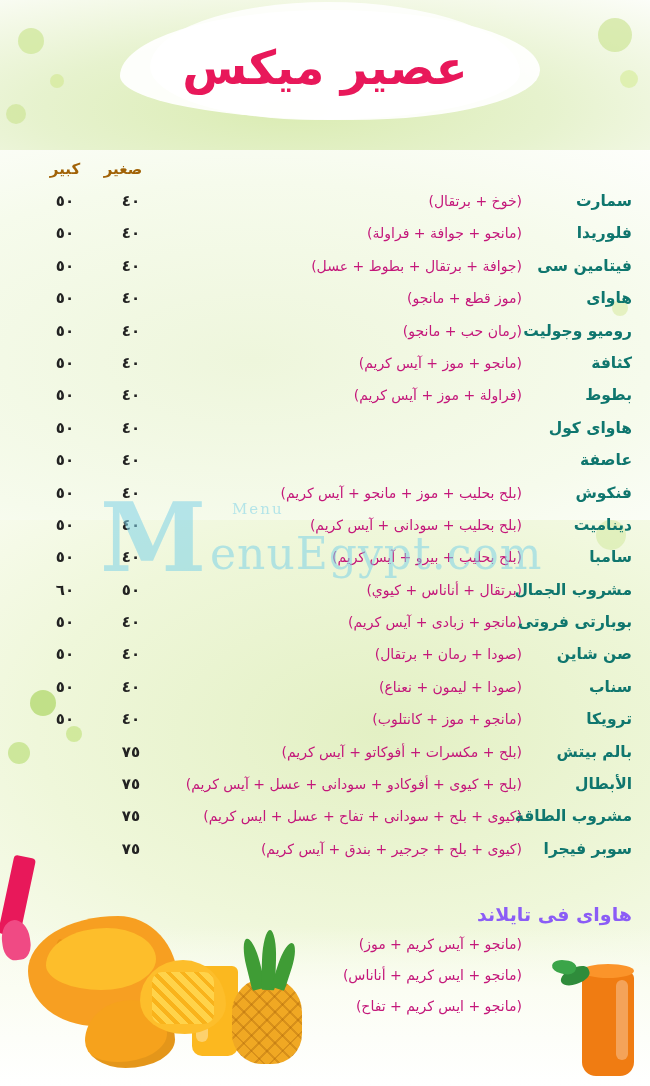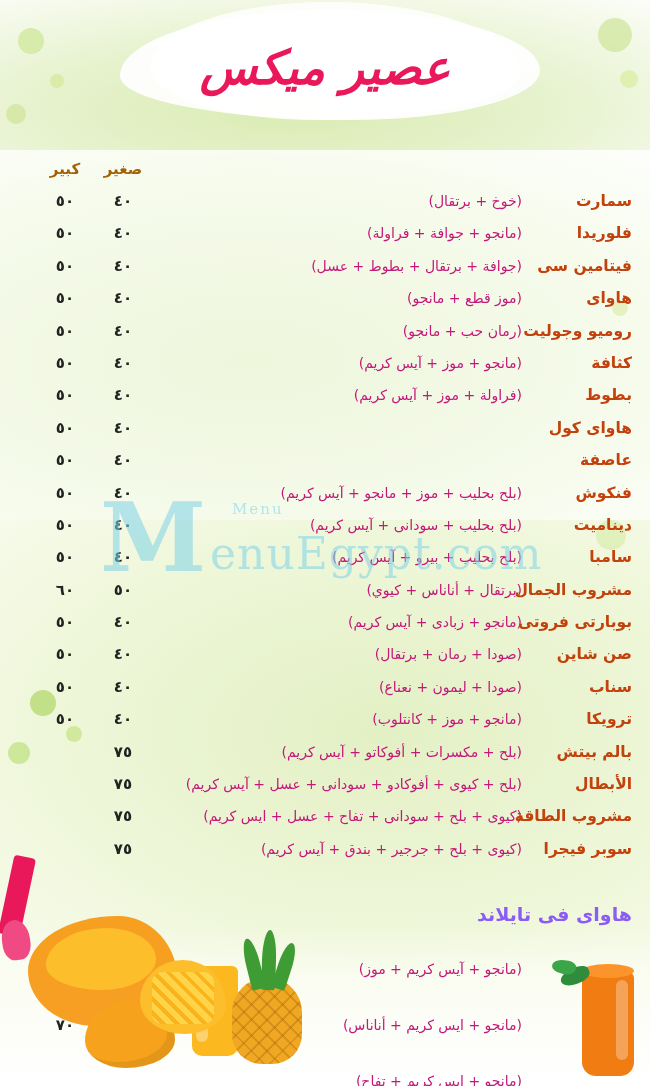--- a/index.html
+++ b/index.html
@@ -34,21 +34,20 @@
     background:#ffffff;border-radius:50% 50% 45% 55% / 60% 55% 45% 40%;opacity:.92;}
   .splash-top2{position:absolute;left:150px;top:2px;width:370px;height:118px;
     background:#ffffff;border-radius:48% 52% 55% 45% / 55% 60% 40% 45%;opacity:.85;}
 
   
   .title{
     position:absolute;top:40px;left:0;right:0;text-align:center;
     font-size:47px;font-weight:bold;color:#e8185a;letter-spacing:1px;
     text-shadow:0 2px 0 rgba(255,255,255,.8);
     font-family:"DejaVu Sans","Liberation Sans",sans-serif;
-    font-style:italic;
   }
 
   
   .watermark{
     position:absolute;left:80px;top:490px;width:420px;height:120px;
     color:#7fd3e8;opacity:.55;pointer-events:none;
   }
   .watermark .wm-m{
     position:absolute;left:20px;top:0;font-size:96px;font-weight:bold;
     font-family:"DejaVu Serif","Liberation Serif",serif;line-height:1;
@@ -66,30 +65,30 @@
   .col-heads{position:absolute;top:160px;left:0;width:650px;height:26px;}
   .col-heads .h{position:absolute;font-size:15px;font-weight:bold;color:#a16207;}
   .h-big{left:40px;top:0;width:50px;text-align:center;}
   .h-small{left:98px;top:0;width:50px;text-align:center;}
 
   
   .menu{position:absolute;top:192px;left:0;width:650px;}
   .row{position:relative;height:32.4px;}
   .price{position:absolute;font-size:15px;color:#222;font-weight:bold;}
   .price.big{left:40px;width:50px;text-align:center;}
-  .price.small{left:98px;width:50px;text-align:center;}
-  .name{position:absolute;right:18px;top:0;font-size:15.5px;font-weight:bold;color:#c2410c;white-space:nowrap;}
+  .price.small{left:106px;width:50px;text-align:center;}
+  .name{position:absolute;right:18px;top:0;font-size:15.5px;font-weight:bold;color:#0f766e;white-space:nowrap;}
   .desc{position:absolute;right:128px;top:1px;font-size:14px;color:#c4177a;white-space:nowrap;}
 
   
   .section-head{
     position:absolute;right:18px;top:903px;font-size:19px;font-weight:bold;color:#8b5cf6;
   }
   .tail{position:absolute;top:935px;left:0;width:650px;}
-  .tail .row{height:31px;margin-top:25px;}
+  .tail .row{height:31px;}
 
   
   .art{position:absolute;left:0;bottom:0;width:420px;height:200px;pointer-events:none;}
   .mango{position:absolute;left:85px;bottom:18px;width:90px;height:68px;background:#f6a21c;
     border-radius:52% 48% 55% 45% / 60% 58% 42% 40%;box-shadow:inset -8px -6px 0 rgba(0,0,0,.07);}
   .mango2{position:absolute;left:140px;bottom:52px;width:86px;height:74px;background:#fdbe2b;
     border-radius:50% 50% 48% 52% / 55% 60% 40% 45%;}
   .mango2:after{content:"";position:absolute;left:12px;top:12px;width:62px;height:52px;
     background:repeating-linear-gradient(45deg,#ffd34a 0 6px,#f9b31b 6px 10px);border-radius:10px;}
   .pine{position:absolute;left:232px;bottom:22px;width:70px;height:86px;background:#f0a823;

